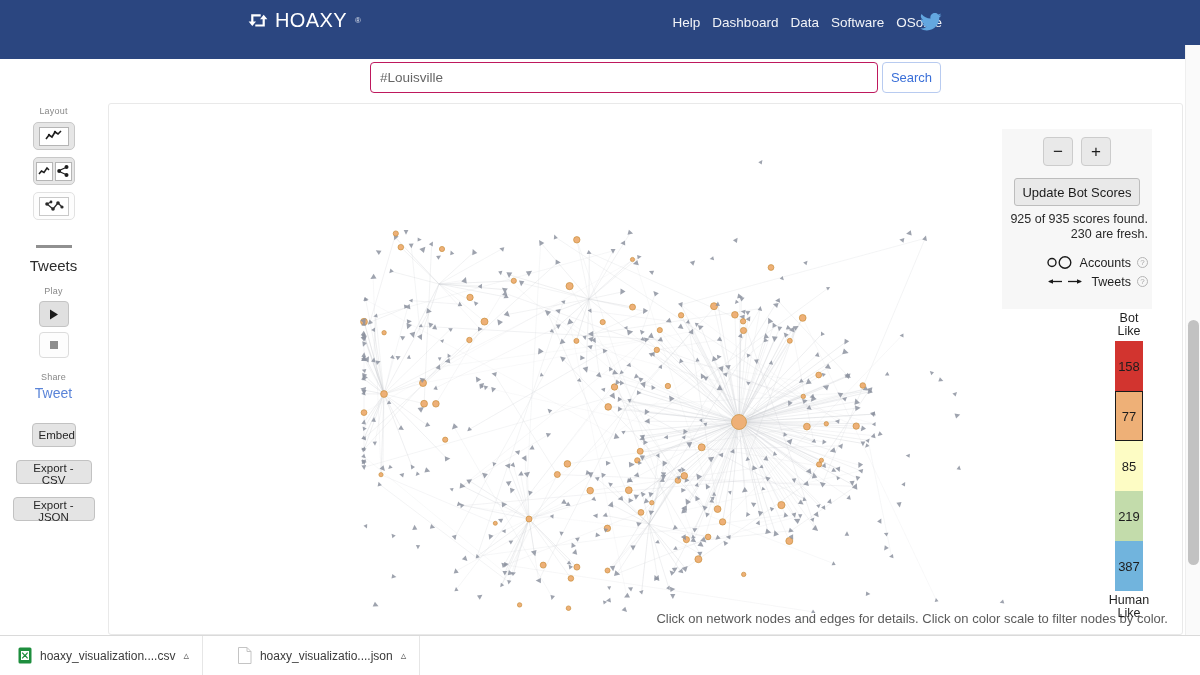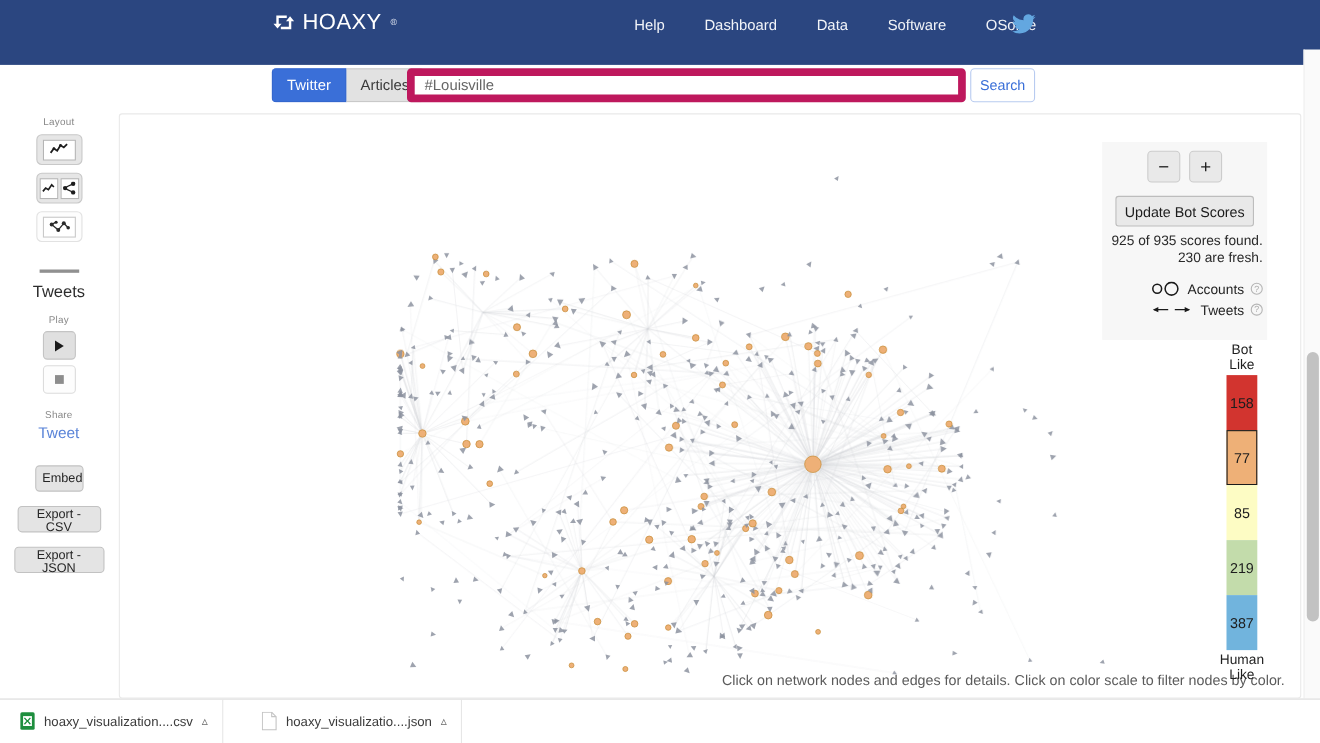--- a/index.html
+++ b/index.html
@@ -24,21 +24,21 @@
     display: flex; align-items: center; gap: 7px;
     color: #ffffff;
   }
   #nav-logo .rt-icon { display: block; }
   #nav-logo .wordmark {
     font-size: 20px; letter-spacing: 0.4px; font-weight: 400; color: #fff;
   }
   #nav-logo .regmark { font-size: 8px; vertical-align: super; color: #dfe4ef; margin-left: 1px;}
   #nav-links {
     position: absolute; right: 258px; top: 0; height: 45px;
-    display: flex; align-items: center; gap: 36px;
+    display: flex; align-items: center; gap: 12px;
   }
   #nav-links a {
     color: #f2f4f8; font-size: 13.5px; text-decoration: none;
   }
   #nav-twitter { position: absolute; right: 258px; top: 13px; }
 
   
   #search-row {
     position: absolute; top: 62px; left: 0;
     width: 1200px; height: 32px;
@@ -55,21 +55,21 @@
     border: 1px solid #2f5fd0; cursor: pointer;
   }
   .toggle-btn.active { background: #3a6fd8; color: #fff; border-color: #3466cc; }
   .toggle-btn.inactive {
     background: #e2e2e2; color: #3a3a3a;
     border-color: #c3c3c3; border-left: none;
   }
   #search-input {
     position: absolute; left: 370px; top: 0;
     width: 508px; height: 31px;
-    border: 7px solid #be185d; border-radius: 4px;
+    border: 1px solid #be185d; border-radius: 4px;
     background: #fff;
     font-size: 13.5px; color: #666;
     padding: 0 9px;
     font-family: "Liberation Sans", sans-serif;
     outline: none;
   }
   #search-button {
     position: absolute; left: 882px; top: 0;
     width: 59px; height: 31px;
     background: #fff; border: 1px solid #b8cbf0;
@@ -262,24 +262,20 @@
     <a>Software</a>
     <a>OSoMe</a>
   </div>
 
   <svg id="nav-twitter" width="22" height="18" viewBox="0 0 24 20">
     <path d="M23.6 2.4c-.87.39-1.8.65-2.78.77a4.85 4.85 0 0 0 2.13-2.68 9.7 9.7 0 0 1-3.08 1.18A4.84 4.84 0 0 0 11.5 6.1a13.74 13.74 0 0 1-9.97-5.06 4.84 4.84 0 0 0 1.5 6.46A4.8 4.8 0 0 1 .83 6.9v.06a4.84 4.84 0 0 0 3.88 4.75 4.86 4.86 0 0 1-2.18.08 4.85 4.85 0 0 0 4.52 3.36A9.71 9.71 0 0 1 0 17.18a13.7 13.7 0 0 0 7.42 2.18c8.9 0 13.78-7.38 13.78-13.78l-.02-.63a9.84 9.84 0 0 0 2.42-2.5z" fill="#63a7e0"></path>
   </svg>
 </div>
 
 <div id="search-row">
-  <div id="toggle-group">
-    <div class="toggle-btn active">Twitter</div>
-    <div class="toggle-btn inactive">Articles</div>
-  </div>
   <input id="search-input" type="text" value="#Louisville" style="">
   <button id="search-button">Search</button>
 </div>
 
 <div id="sidebar">
 
   <div class="side-label" style="margin-top:5px;">Layout</div>
 
   <div class="layout-btn" style="width:42px;height:28px;margin-top:6px;">
     <div class="tile" style="width:30px;height:19px;">

